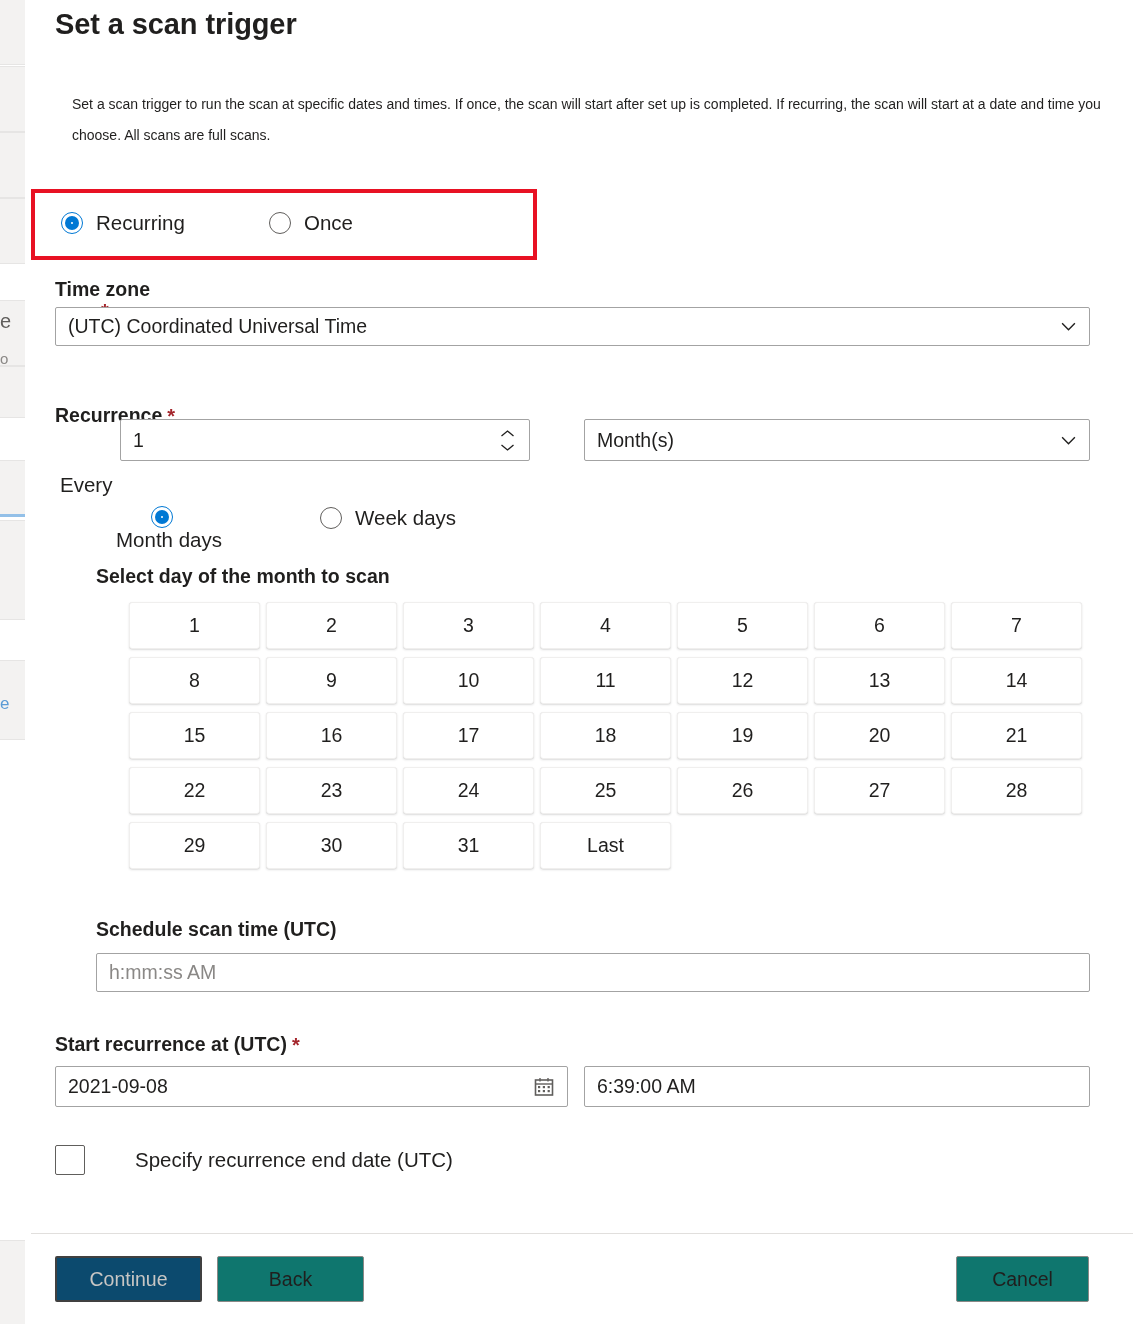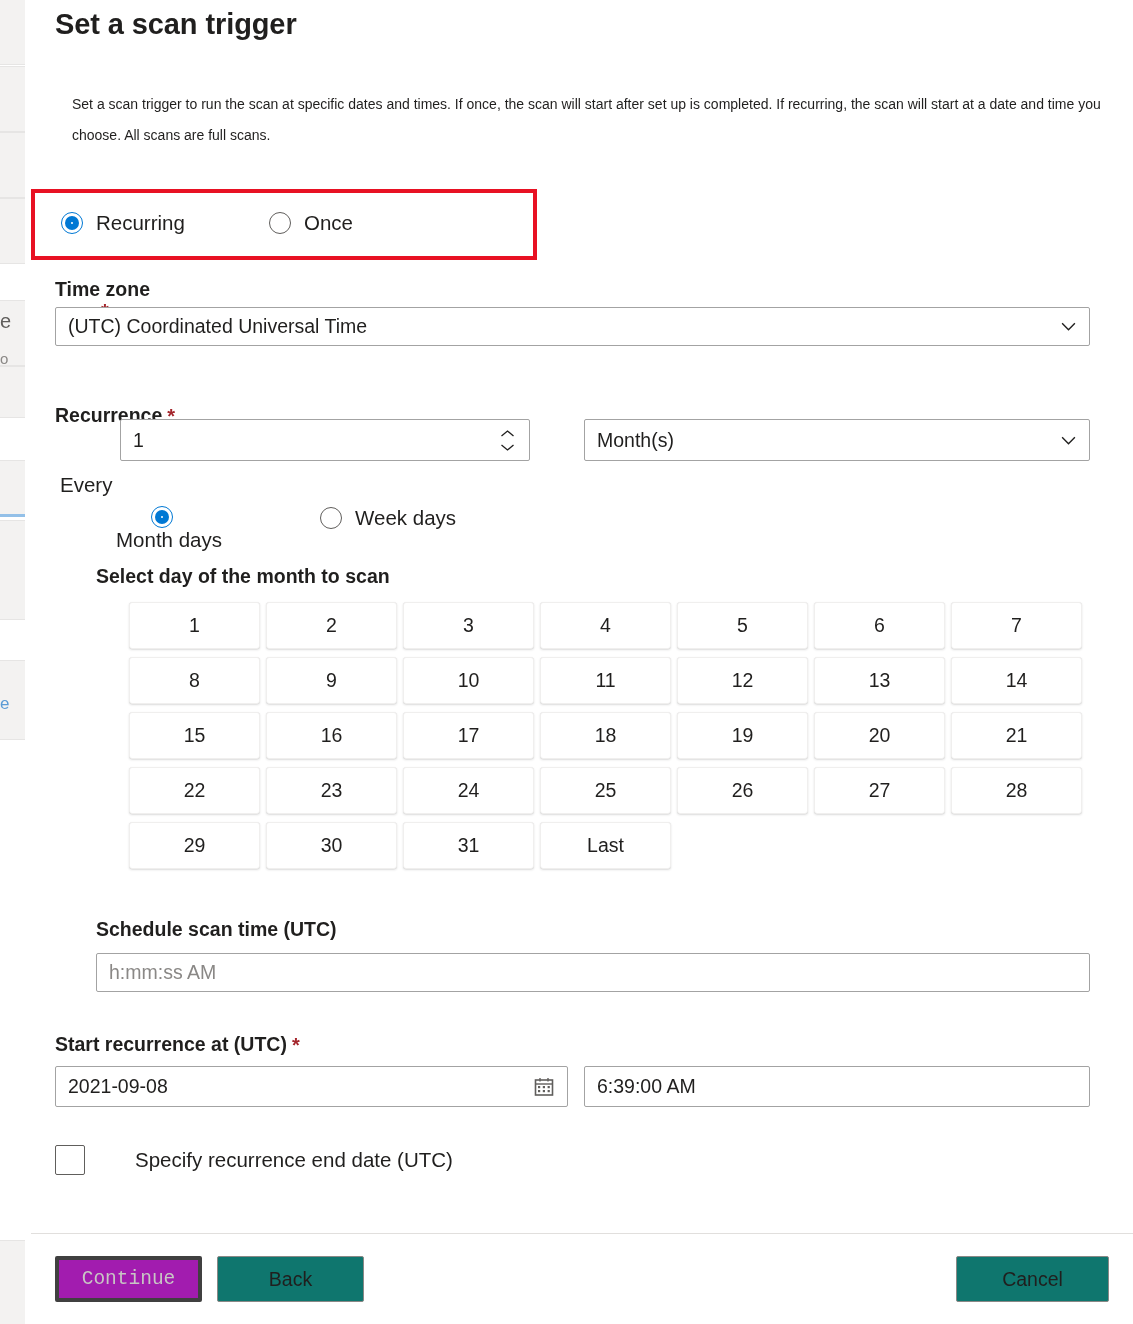--- a/index.html
+++ b/index.html
@@ -294,25 +294,24 @@
     align-items: center;
     justify-content: center;
     font-size: 19.5px;
     cursor: pointer;
     background: #0f766e;
     border: 1px solid #8a8886;
     color: #201f1e;
     user-select: none;
   }
   .btn.disabled {
-    background: #a21caf;
-    border: 4px solid #404040;
+    background: #0c4a6e;
+    border: 2px solid #404040;
     color: #c8c6c4;
     cursor: default;
-    font-family: Liberation Mono, monospace;
   }
 </style>
 </head>
 <body>
 
 <div id="root">
 
   <div class="bg-strip">
     <div class="band" style="top:-1px;   height:66px;"></div>
     <div class="band" style="top:66px;   height:66px;"></div>
@@ -476,17 +475,17 @@
       <div class="cbrow" style="left:24px; top:1145px;">
         <span class="box"></span>
         <span class="clabel">Specify recurrence end date (UTC)</span>
       </div>
 
     </div>
 
     <div class="footer">
       <div class="btn disabled" style="left:24px; top:22px; width:147px;">Continue</div>
       <div class="btn" style="left:186px; top:22px; width:147px;">Back</div>
-      <div class="btn" style="left:925px; top:22px; width:153px;">Cancel</div>
+      <div class="btn" style="left:925px; top:22px; width:133px;">Cancel</div>
     </div>
 
   </div>
 </div>
 
 </body></html>

